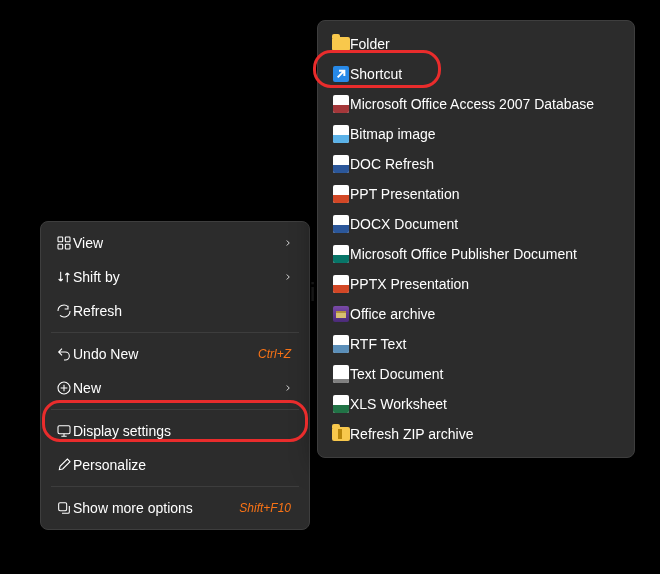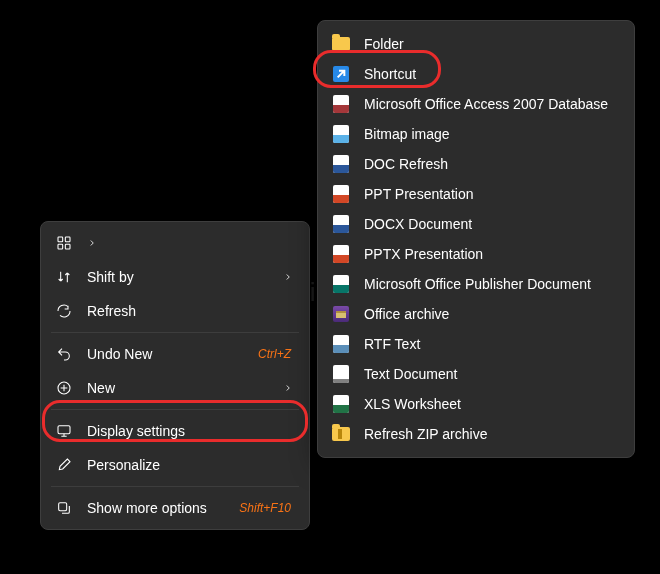--- a/index.html
+++ b/index.html
@@ -22,21 +22,21 @@
     box-shadow: 0 8px 24px rgba(0,0,0,0.5);
   }
   .primary-menu { left: 40px; top: 221px; width: 270px; }
   .submenu { left: 317px; top: 20px; width: 318px; padding: 8px 4px; }
   .item {
     display: flex;
     align-items: center;
     padding: 8px 10px;
     border-radius: 4px;
     position: relative;
-    gap: 14px;
+    gap: 0;
   }
   .submenu .item { padding: 6px 10px; }
   .icon-slot { width: 18px; height: 18px; display:flex; align-items:center; justify-content:center; flex-shrink:0; }
   .label { flex: 1; }
   .shortcut-text { color: #f97316; font-size: 12px; margin-right: 4px; font-style: italic; }
   .chevron { margin-right: 2px; }
   .divider { height: 1px; background: #3d3d3d; margin: 4px 6px; }
   .highlight-ring {
     position: absolute;
     border: 3px solid #e92c2c;
@@ -104,20 +104,21 @@
 
   <div class="item">
     <span class="icon-slot">
       <svg width="16" height="16" viewBox="0 0 24 24" fill="none" stroke="#fff" stroke-width="1.6">
         <rect x="3" y="3" width="7" height="7" rx="1"></rect>
           <rect x="14" y="3" width="7" height="7" rx="1"></rect>
         <rect x="3" y="14" width="7" height="7" rx="1"></rect>
           <rect x="14" y="14" width="7" height="7" rx="1"></rect>
       </svg>
     </span>
+    <span class="label">View</span>
     <span class="chevron">
       <svg width="10" height="10" viewBox="0 0 24 24" fill="none" stroke="#fff" stroke-width="2">
           <path d="M9 6l6 6-6 6"></path>
         </svg>
     </span>
   </div>
 
   <div class="item">
     <span class="icon-slot">
       <svg width="16" height="16" viewBox="0 0 24 24" fill="none" stroke="#fff" stroke-width="1.6">
@@ -264,33 +265,33 @@
         <span class="fileicon">
           <span class="stripe" style="background:#2b579a"></span>
         </span>
       </span>
     <span class="label">DOCX Document</span>
   </div>
 
   <div class="item">
     <span class="icon-slot">
         <span class="fileicon">
+          <span class="stripe" style="background:#077568"></span>
+        </span>
+      </span>
+    <span class="label">Microsoft Office Publisher Document</span>
+  </div>
+
+  <div class="item">
+    <span class="icon-slot">
+        <span class="fileicon">
           <span class="stripe" style="background:#d24726"></span>
         </span>
       </span>
     <span class="label">PPTX Presentation</span>
-  </div>
-
-  <div class="item">
-    <span class="icon-slot">
-        <span class="fileicon">
-          <span class="stripe" style="background:#077568"></span>
-        </span>
-      </span>
-    <span class="label">Microsoft Office Publisher Document</span>
   </div>
 
   <div class="item">
     <span class="icon-slot">
         <span class="winrar-ico">
           <span></span>
         </span>
       </span>
     <span class="label">Office archive</span>
   </div>

